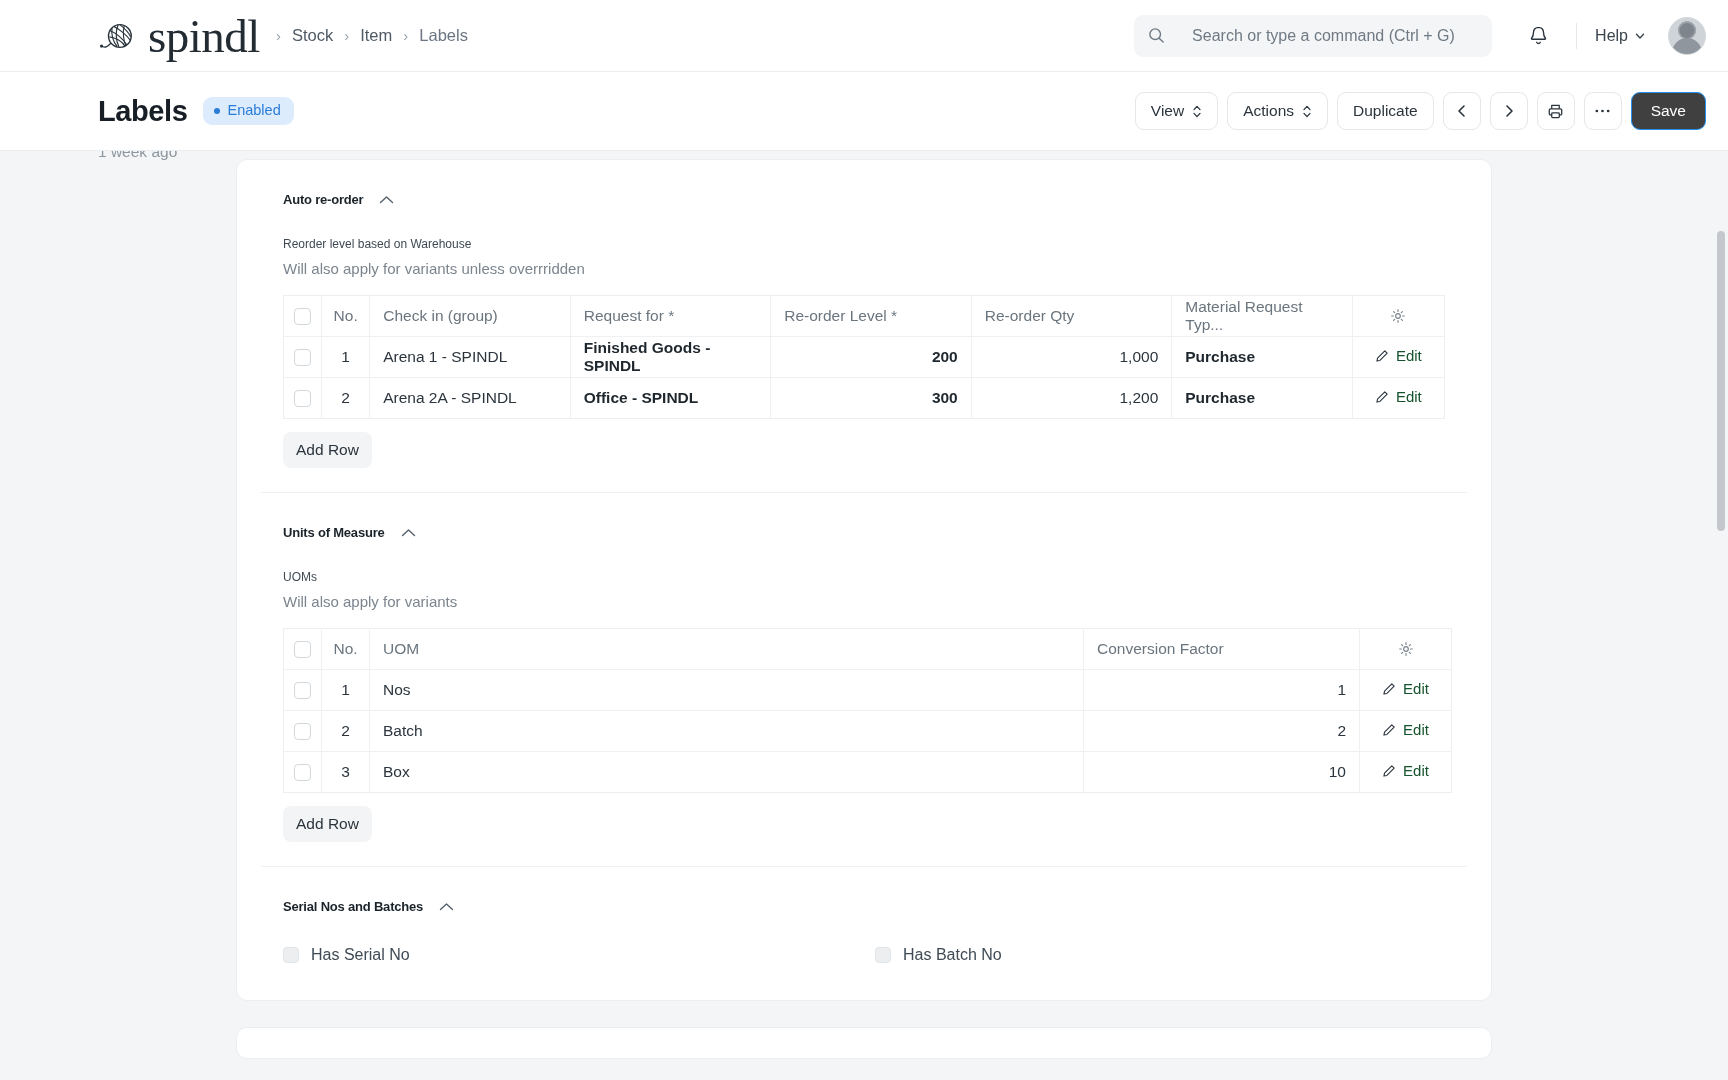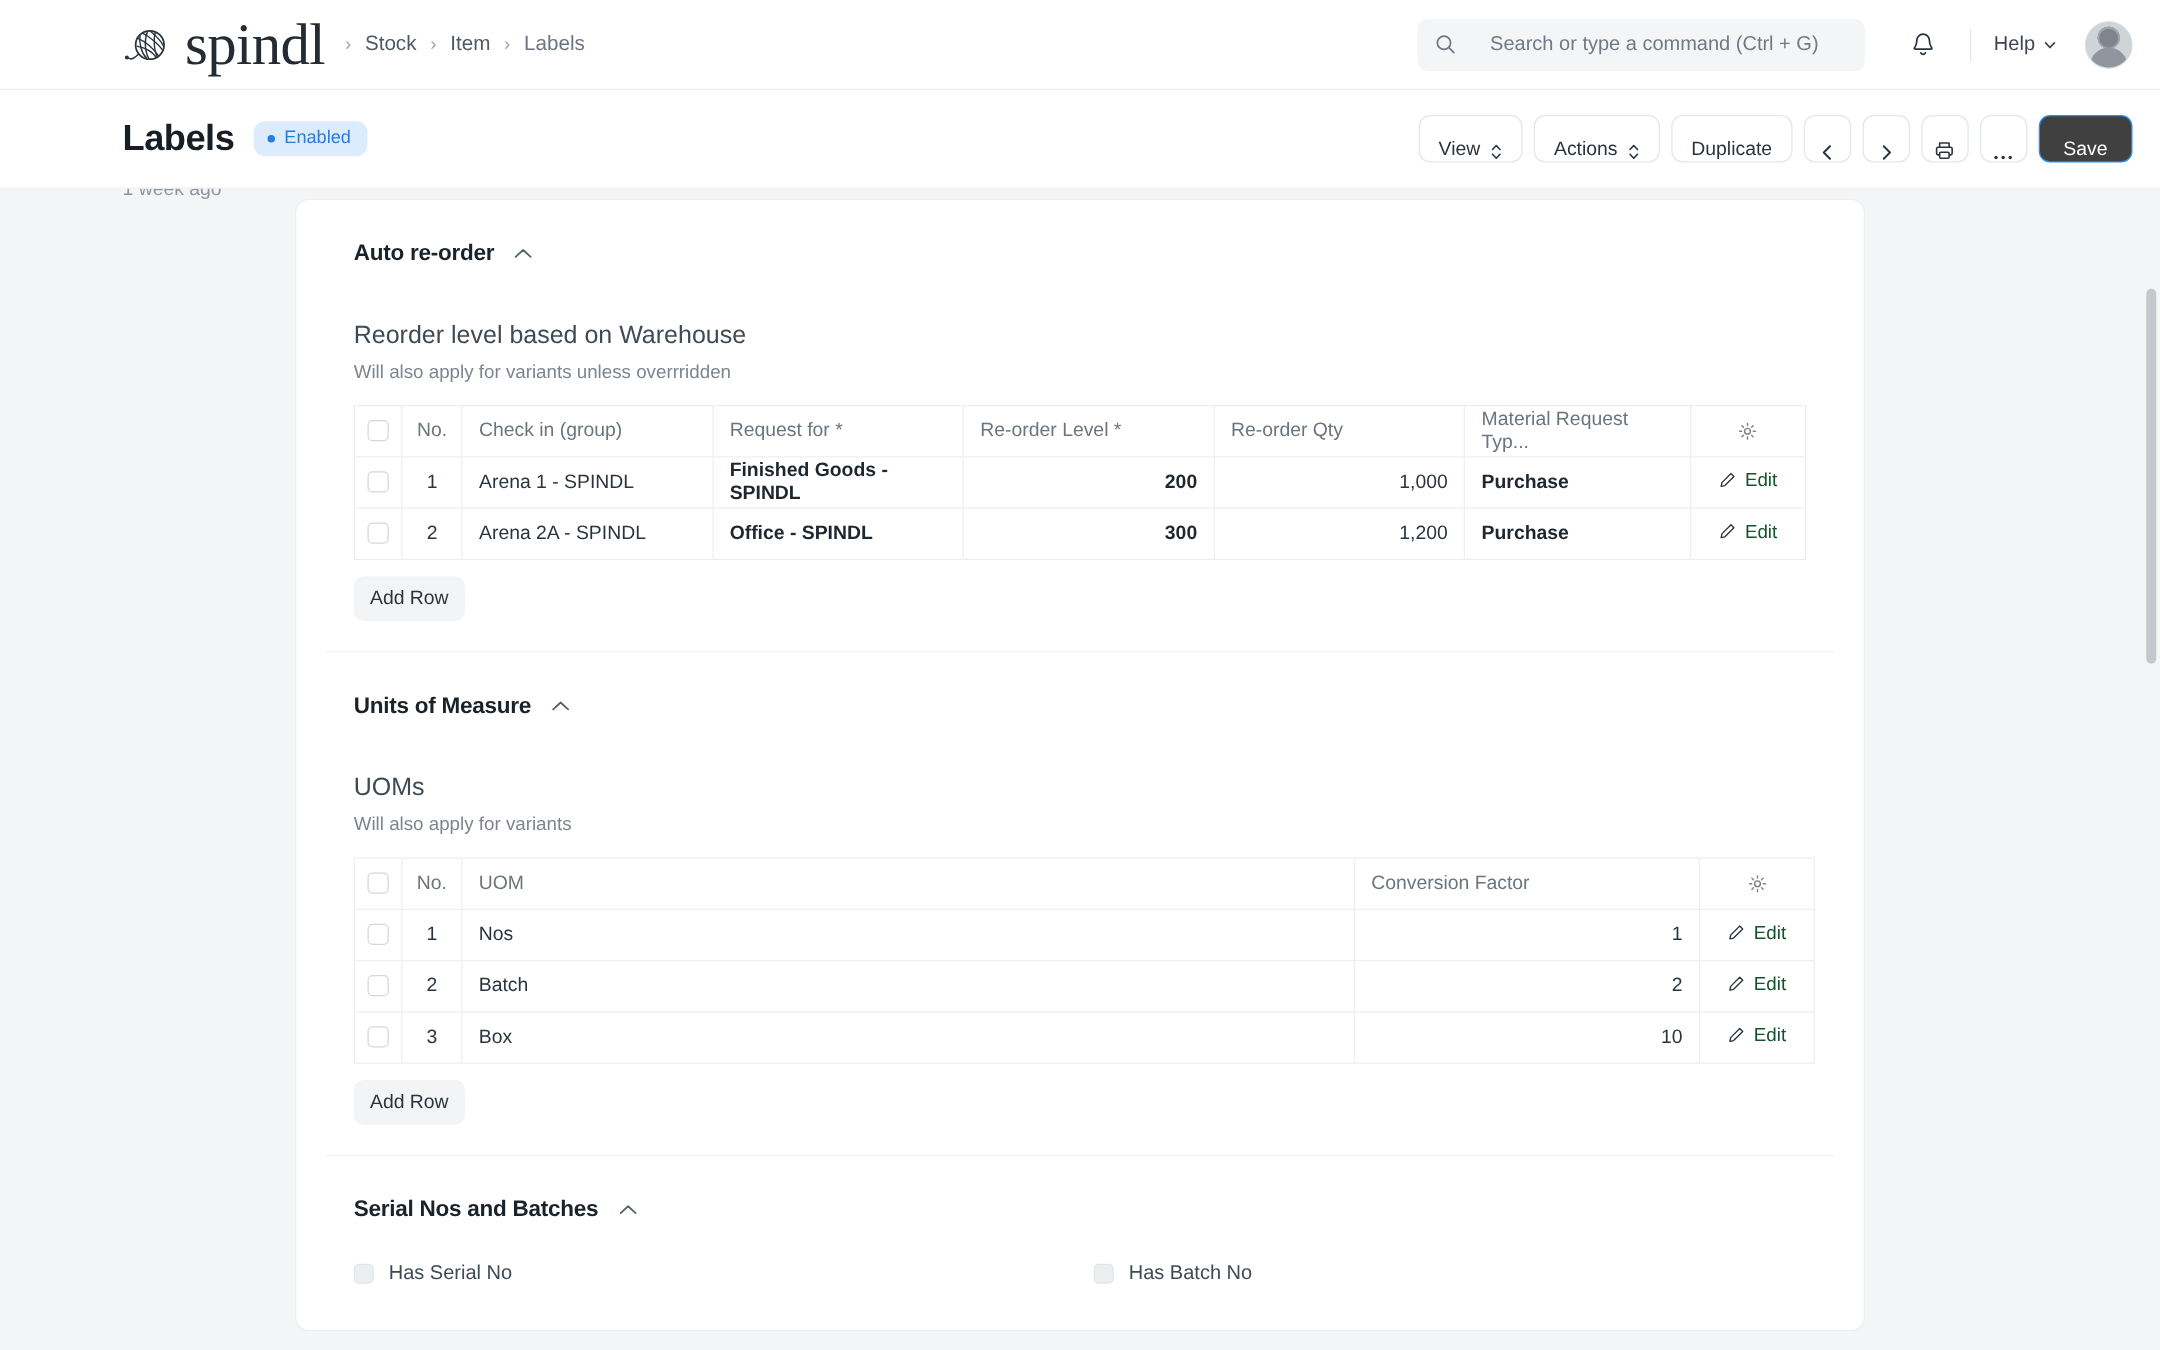--- a/index.html
+++ b/index.html
@@ -140,21 +140,21 @@
   .btn {
     height: 38px;
     border: 1px solid #e3e7ea;
     background: #ffffff;
     border-radius: 9px;
     font-family: "Liberation Sans", sans-serif;
     font-size: 15.5px;
     color: #2b343d;
     padding: 0 15px;
     display: inline-flex;
-    align-items: flex-end;
+    align-items: center;
     justify-content: center;
     gap: 8px;
     cursor: pointer;
     white-space: nowrap;
   }
   .btn.icon-only { width: 38px; padding: 0; }
   .btn.primary {
     background: #404040;
     border-color: #2490ef;
     color: #ffffff;
@@ -185,24 +185,24 @@
     position: relative;
   }
 
   
   .section { border-bottom: 1px solid #f0f1f3; padding: 32px 0 24px 0; }
   .section.last { border-bottom: 0; padding-bottom: 36px; }
   .sec-head {
     display: flex; align-items: center; gap: 16px;
     padding-left: 22px;
   }
-  .sec-title { font-size: 18px; font-weight: bold; color: #1b232a; letter-spacing: -0.2px; }
+  .sec-title { font-size: 13px; font-weight: bold; color: #1b232a; letter-spacing: -0.2px; }
   .chev-up { color: #55606b; display: flex; align-items: center; }
 
-  .field-label { font-size: 20px; color: #3f4a54; padding-left: 22px; margin-top: 44px; }
+  .field-label { font-size: 12px; color: #3f4a54; padding-left: 22px; margin-top: 30px; }
   .field-desc  { font-size: 15px; color: #7c858e; padding-left: 22px; margin-top: 9px; }
 
   
   .grid-wrap { padding-left: 22px; padding-right: 22px; margin-top: 18px; }
   table.grid {
     width: 100%;
     border-collapse: collapse;
     border: 1px solid #eceef0;
     border-radius: 8px;
     table-layout: fixed;

